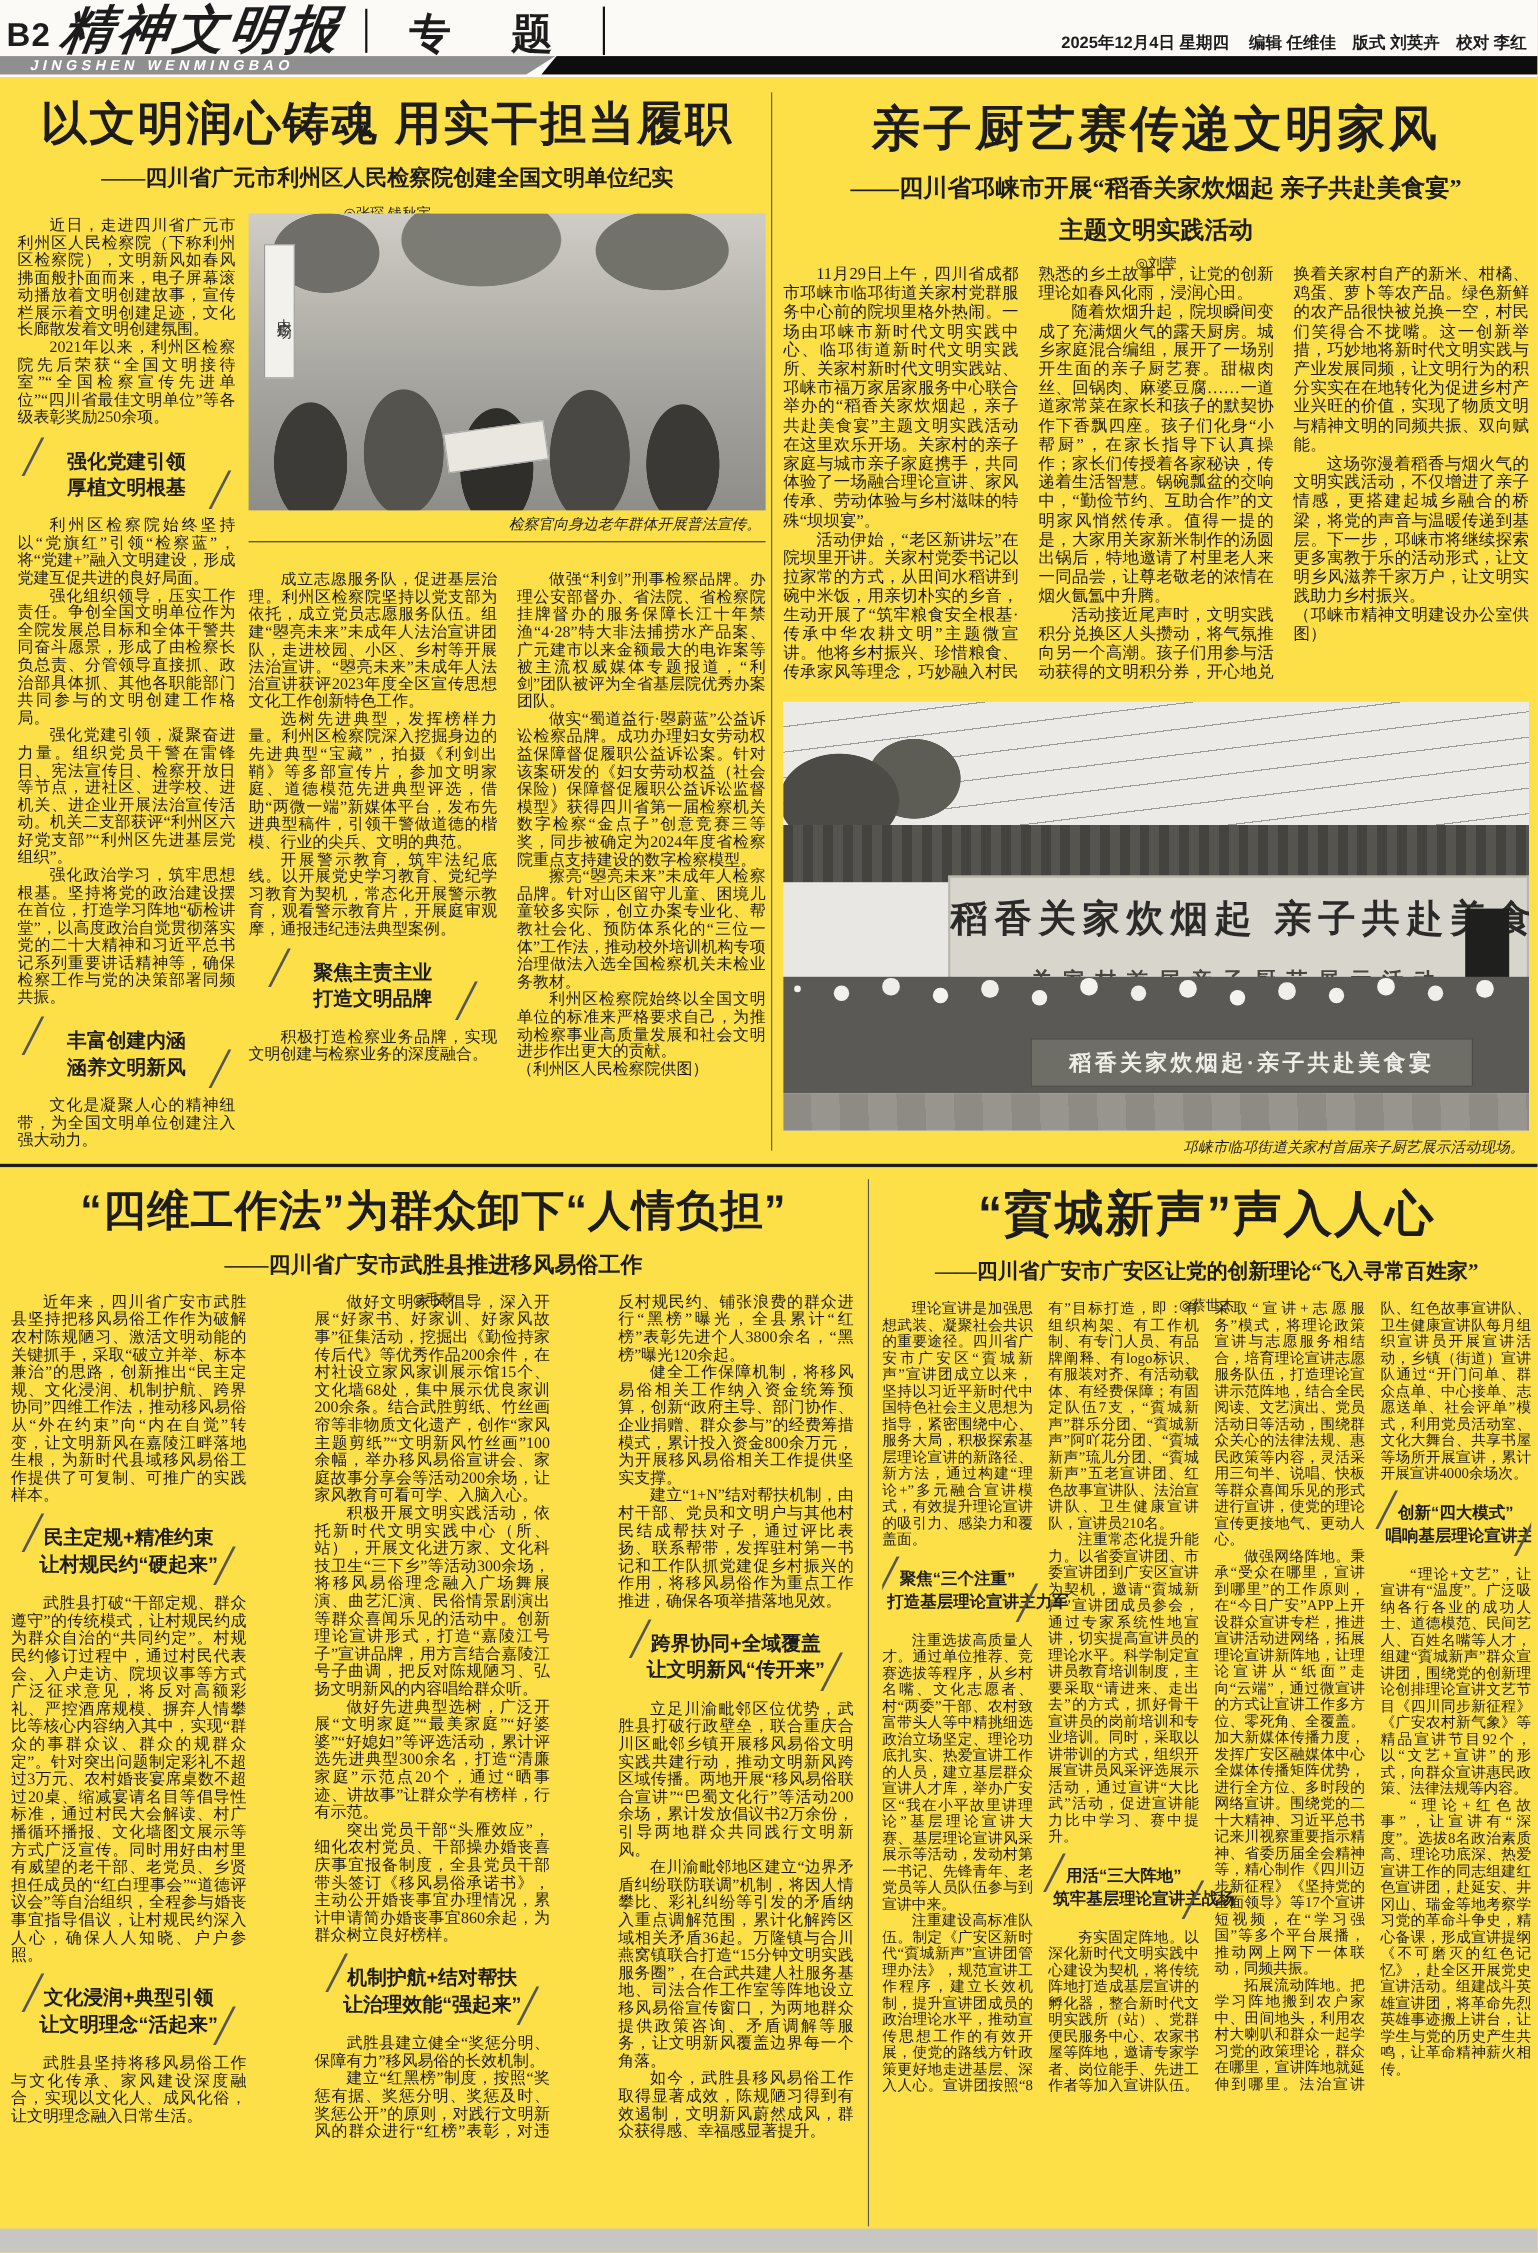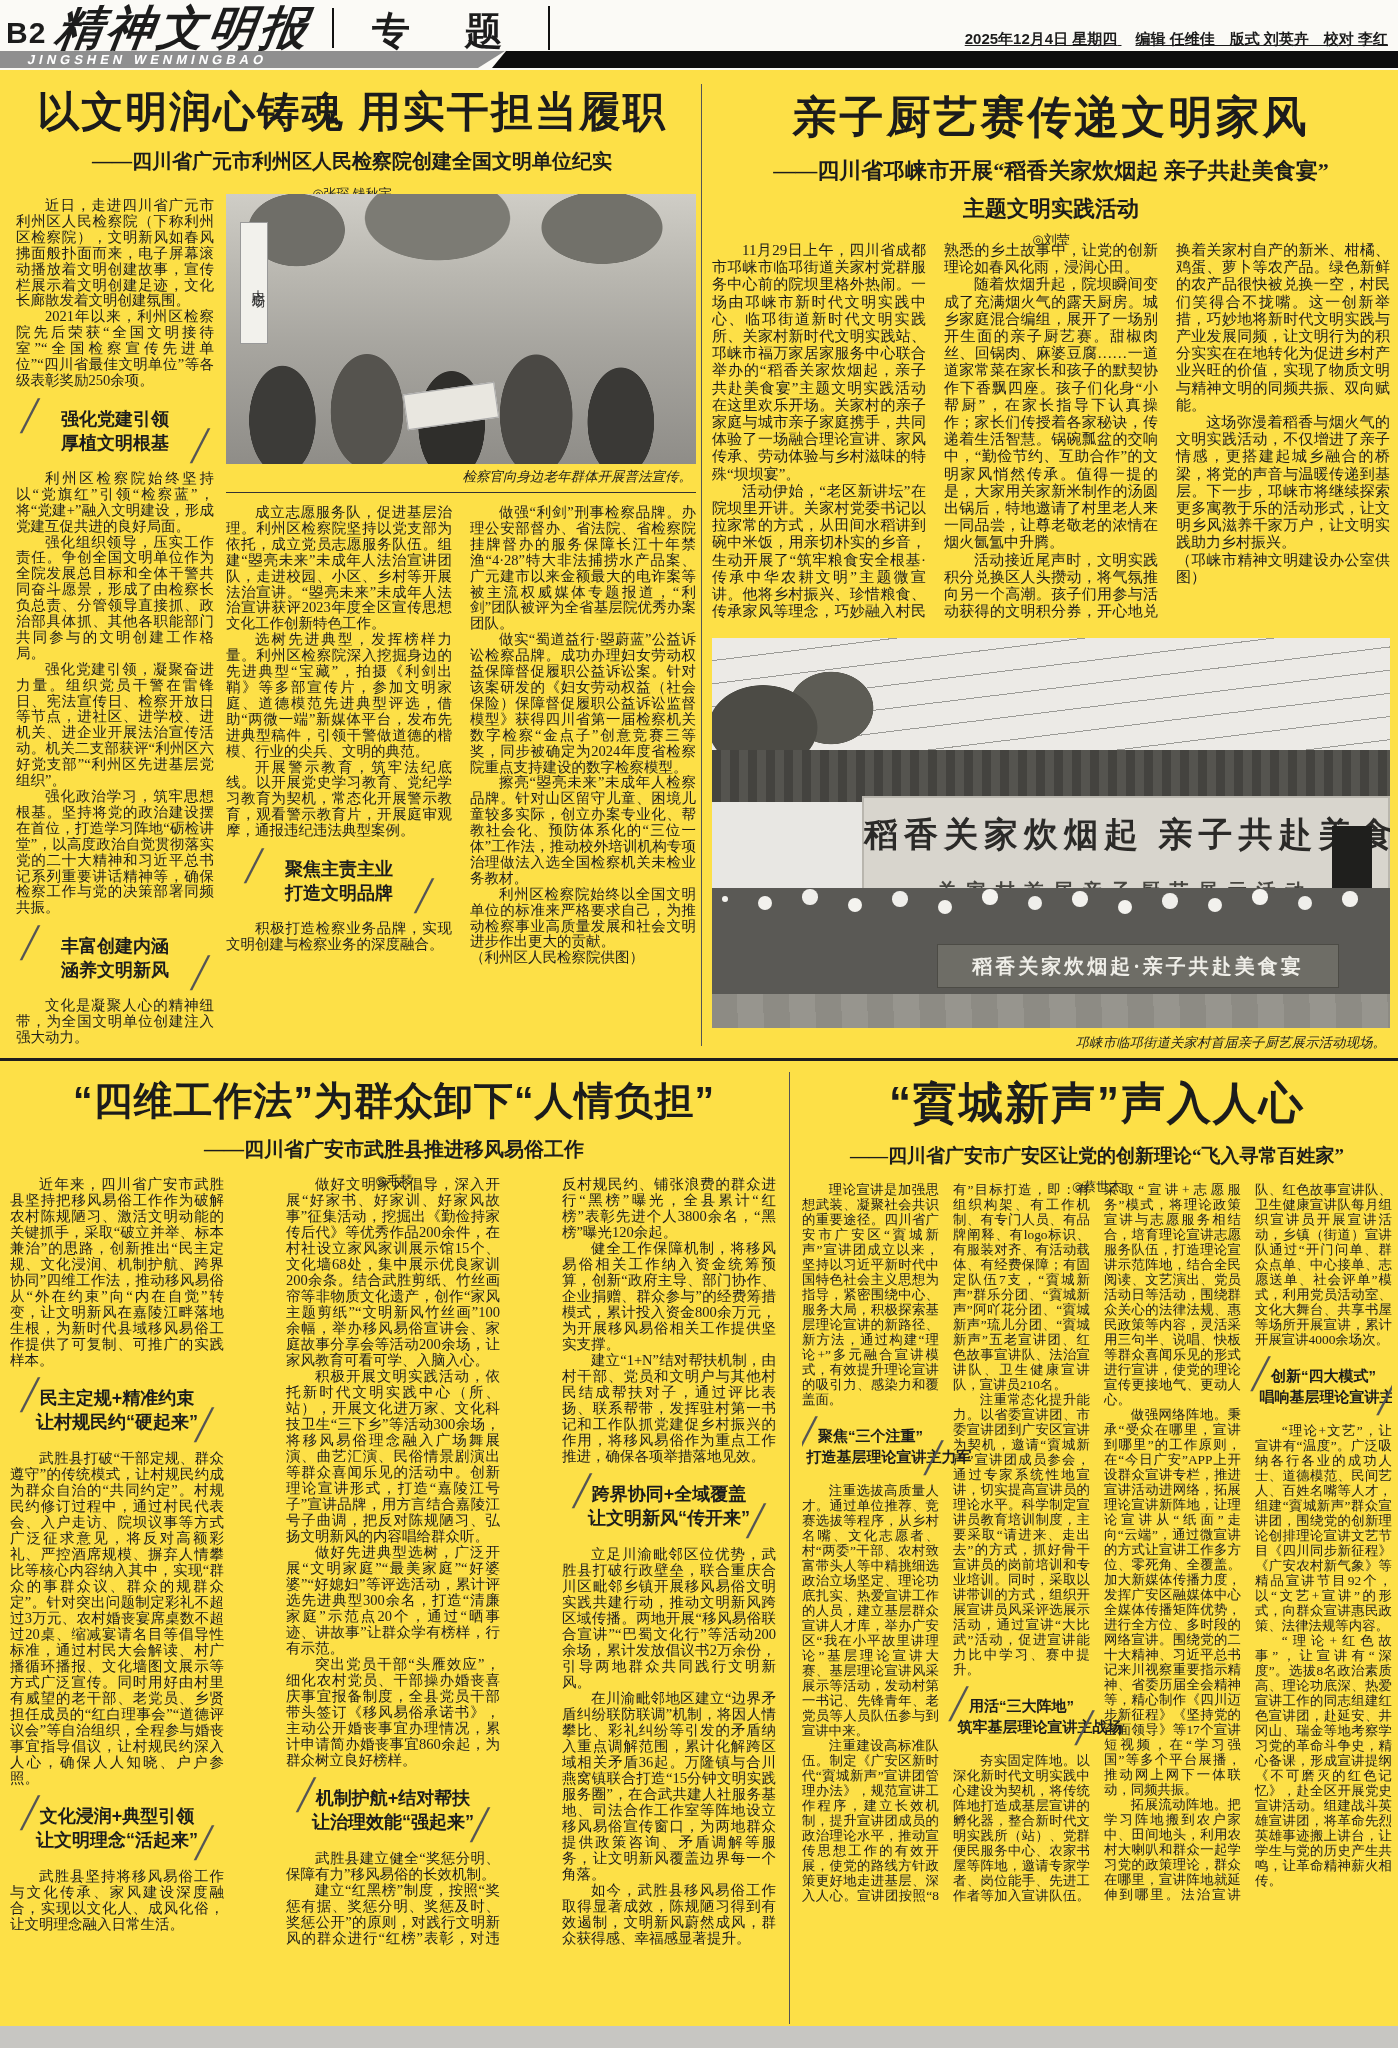--- a/index.html
+++ b/index.html
@@ -6,21 +6,21 @@
   .page{position:relative;width:1398px;height:2048px;background:#fde047;overflow:hidden;
         font-family:"Liberation Serif","DejaVu Serif",serif;color:#1c1c1c;}
   
   .hdr{position:absolute;left:0;top:0;width:100%;height:70px;background:#fbfaf6;}
   .b2{position:absolute;left:6px;top:16px;font:900 30px "Liberation Sans",sans-serif;letter-spacing:1px;}
   .masthead{position:absolute;left:56px;top:0px;font:900 47px/56px "Liberation Serif",serif;
             font-style:italic;transform:skewX(-8deg);letter-spacing:4px;white-space:nowrap;}
   .mh-v1{position:absolute;left:332px;top:8px;width:2px;height:40px;background:#111;}
   .sec-title{position:absolute;left:372px;top:6px;font:900 38px "Liberation Sans",sans-serif;letter-spacing:22px;white-space:nowrap;}
   .mh-v2{position:absolute;left:548px;top:6px;width:2px;height:44px;background:#111;}
-  .hdr-right{position:absolute;right:10px;top:30px;font:700 15px "Liberation Sans",sans-serif;white-space:nowrap;text-decoration:underline;}
+  .hdr-right{position:absolute;right:10px;top:30px;font:700 15px "Liberation Sans",sans-serif;white-space:nowrap;}
   .hdr-right .staff{margin-left:14px;}
   .graybar{position:absolute;left:0;top:51px;width:505px;height:17px;background:#8f8f8f;
            clip-path:polygon(0 0,505px 0,478px 17px,0 17px);}
   .graybar span{display:block;transform:skewX(-12deg);font:900 13px/17px "Liberation Sans",sans-serif;
                 color:#fff;letter-spacing:4px;padding-left:28px;white-space:nowrap;}
   .blackbar{position:absolute;left:492px;top:51px;right:0;height:17px;background:#0d0d0d;
             clip-path:polygon(14px 0,100% 0,100% 100%,0 100%);}
   
   .atitle{text-align:center;font-family:"Liberation Sans",sans-serif;font-weight:900;white-space:nowrap;}
   .asub{text-align:center;font-weight:700;}
@@ -54,21 +54,21 @@
   .p1-people{position:absolute;left:0;bottom:0;width:100%;height:175px;
       background:radial-gradient(55px 90px at 12% 75%,#3c3b38 0 60%,transparent 61%),
                  radial-gradient(60px 95px at 30% 70%,#55534e 0 60%,transparent 61%),
                  radial-gradient(55px 90px at 48% 78%,#2f2e2b 0 60%,transparent 61%),
                  radial-gradient(60px 100px at 66% 72%,#4a4844 0 60%,transparent 61%),
                  radial-gradient(55px 90px at 84% 76%,#3a3936 0 60%,transparent 61%);}
   .p1-paper{position:absolute;left:38%;bottom:40px;width:90px;height:34px;background:#e9e7e0;
       transform:rotate(-8deg);border:1px solid #aaa;}
   .photo1-cap{margin-top:4px;padding-right:4px;text-align:right;font-style:italic;
       font-size:13.5px;line-height:18px;border-bottom:1.5px solid #333;padding-bottom:6px;}
-  .a1cols{display:flex;gap:18px;margin-top:12px;height:540px;overflow:hidden;}
+  .a1cols{display:flex;gap:18px;margin-top:27px;height:540px;overflow:hidden;}
   .a1cols .c{flex:1;font-size:14.5px;line-height:15.9px;}
   
   .vrule1{position:absolute;left:701px;top:84px;width:1px;height:962px;background:#555;}
   .hrule{position:absolute;left:0px;top:1058px;width:1398px;height:3px;background:#1e1e1e;}
   .vrule2{position:absolute;left:789px;top:1072px;width:1px;height:952px;background:#555;}
   
   #a2{position:absolute;left:710px;top:76px;width:682px;height:978px;}
   #a2 .atitle{font-size:44px;letter-spacing:3px;margin-top:12px;}
   #a2 .asub{font-size:22px;margin-top:10px;line-height:28px;}
   #a2 .abyline{margin-top:8px;}

